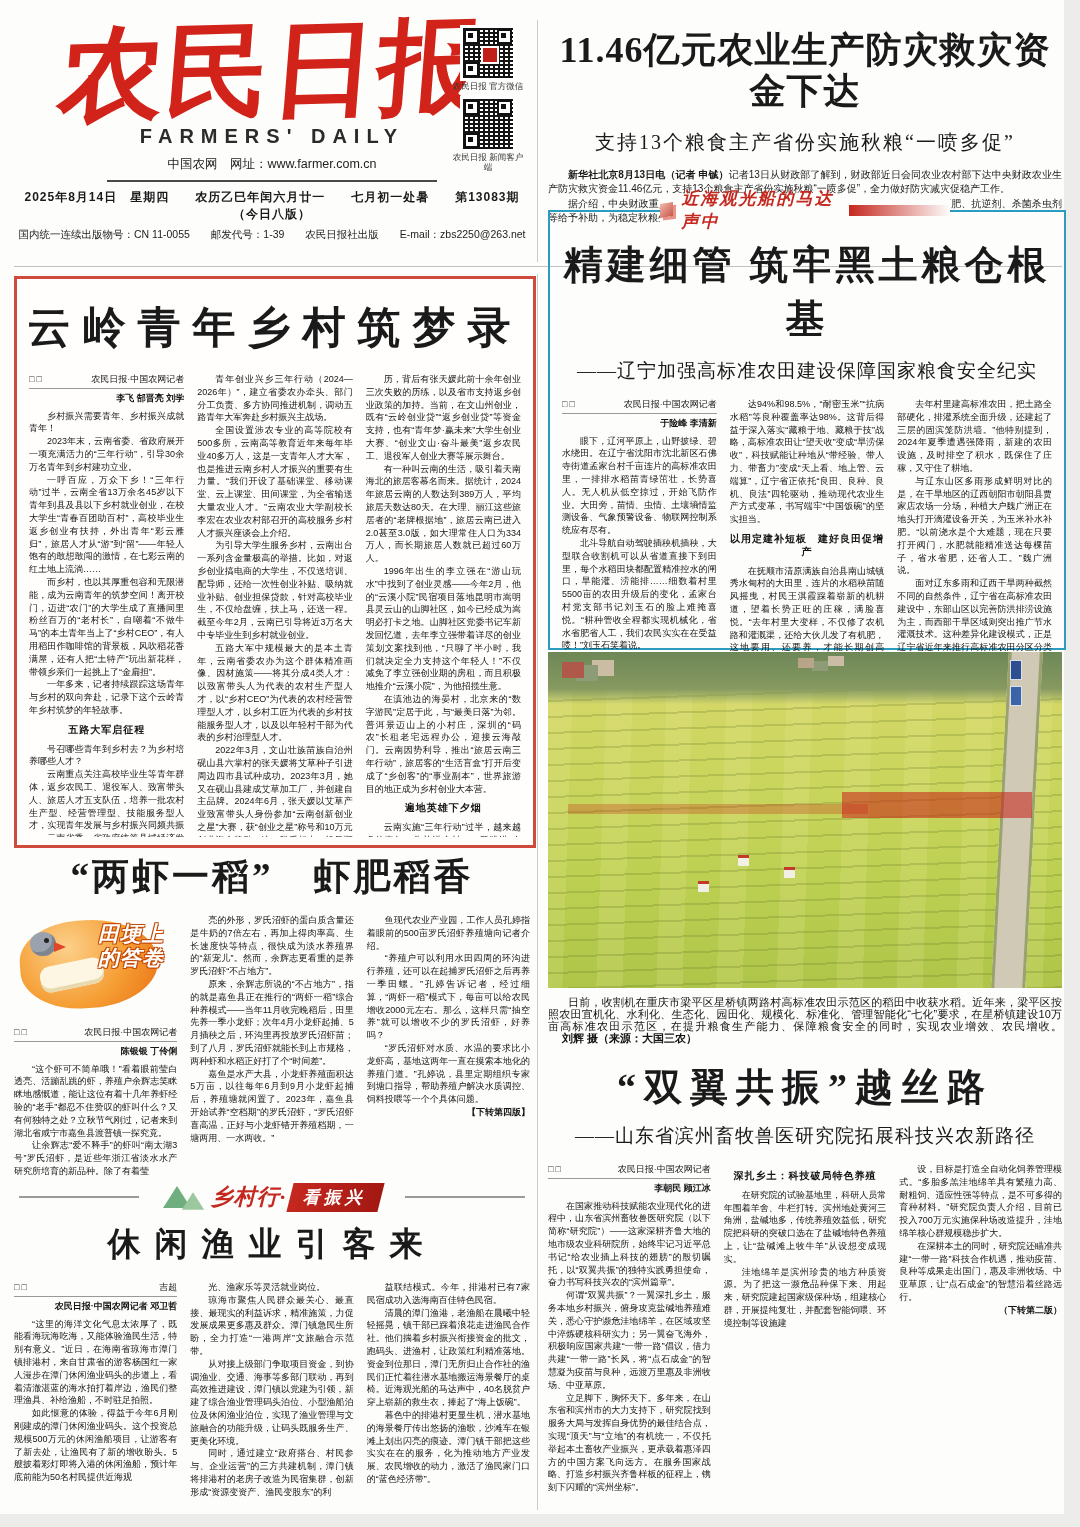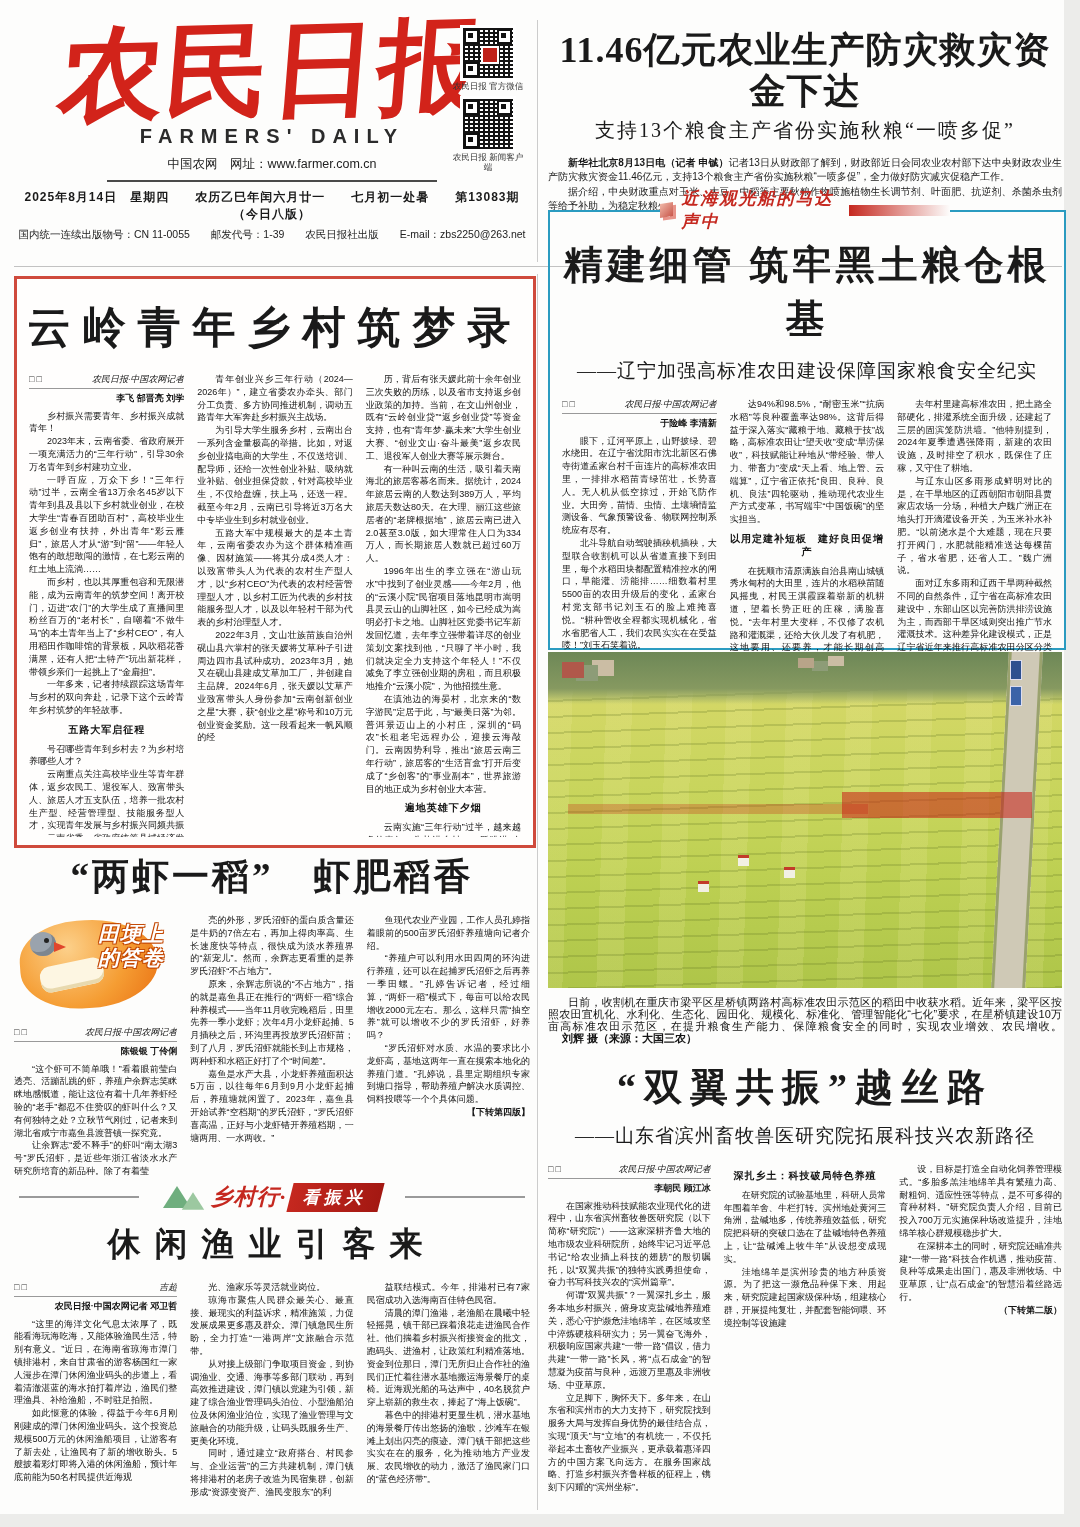--- a/index.html
+++ b/index.html
@@ -23,31 +23,31 @@
   .fp.a{left:1px;top:1px}.fp.b{right:1px;top:1px}.fp.c{left:1px;bottom:1px}
   .qr .logo-dot{position:absolute;left:18px;top:18px;width:14px;height:14px;background:#c0221a;border:2px solid #fff;}
   .qr-label{font-size:8.5px;line-height:10px;text-align:center;margin-top:3px;color:#333;}
   .rule-h{background:#c2c2c2;height:1px;}
   .rule-v{background:#cccccc;width:1px;}
   
   .byline{font-size:9px;margin-bottom:5px;}
   .byline .b1{display:flex;justify-content:space-between;align-items:flex-end;
       border-bottom:1px solid #999;padding-bottom:2px;font-family:"Liberation Serif",serif;}
   .byline .b1 .sq{letter-spacing:2px;color:#333;}
-  .byline .b1 .ag{font-style:italic;}
+  .byline .b1 .ag{}
   .byline .b2{text-align:right;font-weight:bold;padding-top:3px;}
   .cols{display:flex;gap:13px;}
   .col{flex:1;overflow:hidden;text-align:justify;font-size:9px;line-height:12.8px;color:#141414;}
   .col p{margin:0;text-indent:18px;}
   .col h4.col-subhead{text-align:center;font-size:10px;font-weight:900;margin:7px 0 6px;text-indent:0;letter-spacing:1px;}
   .col p.jump{text-align:right;font-weight:bold;text-indent:0;}
   
   .ts-headline{font-family:"Liberation Serif",serif;font-weight:900;font-size:36px;
       text-align:center;letter-spacing:1px;line-height:1.15;}
-  .ts-subhead{font-size:20px;text-align:center;margin-top:4px;letter-spacing:2px;font-family:"Liberation Serif",serif;}
+  .ts-subhead{font-size:20px;text-align:center;margin-top:16px;letter-spacing:2px;font-family:"Liberation Serif",serif;}
   .ts-body{margin-top:12px;font-size:10px;line-height:14.5px;text-align:justify;}
   .ts-body p{margin:0;text-indent:20px;}
   
   .hq{display:flex;align-items:center;justify-content:center;gap:8px;background:#fdfdfc;}
   .hq .cube{width:16px;height:14px;background:linear-gradient(135deg,#f0b8a8,#c8564a);
       box-shadow:3px 3px 0 #e8948a;transform:skewY(-8deg);}
   .hq .hq-text{color:#c5281f;font-weight:900;font-style:italic;font-size:17px;letter-spacing:2px;
       font-family:"Liberation Serif",serif;}
   .hq .bar{width:120px;height:11px;background:linear-gradient(90deg,#c5281f,rgba(255,255,255,0));}
   
@@ -254,20 +254,21 @@
             <p>一呼百应，万众下乡！“三年行动”过半，云南全省13万余名45岁以下青年到县及县以下乡村就业创业，在校大学生“青春百团助百村”，高校毕业生返乡创业有扶持，外出青年“彩云雁归”，旅居人才从“游”到“留”——年轻人饱有的敢想敢闯的激情，在七彩云南的红土地上流淌……</p>
             <p>而乡村，也以其厚重包容和无限潜能，成为云南青年的筑梦空间！离开校门，迈进“农门”的大学生成了直播间里粉丝百万的“老村长”，自嘲着“不做牛马”的本土青年当上了“乡村CEO”，有人用稻田作咖啡馆的背景板，风吹稻花香满屋，还有人把“土特产”玩出新花样，带领乡亲们一起挑上了“金扁担”。</p>
             <p>一年多来，记者持续跟踪这场青年与乡村的双向奔赴，记录下这个云岭青年乡村筑梦的年轻故事。</p>
             <h4 class="col-subhead">五路大军启征程</h4>
             <p>号召哪些青年到乡村去？为乡村培养哪些人才？</p>
             <p>云南重点关注高校毕业生等青年群体，返乡农民工、退役军人、致富带头人、旅居人才五支队伍，培养一批农村生产型、经营管理型、技能服务型人才，实现青年发展与乡村振兴同频共振——云南省委、省政府统筹县域经济发展、农业农村现代化和高质量创业就业，启动“支持</p>
           </div>
       </div>
       <div class="col">
           <p>青年创业兴乡三年行动（2024—2026年）”，建立省委农办牵头、部门分工负责、多方协同推进机制，调动五路青年大军奔赴乡村振兴主战场。</p>
+          <p>全国设置涉农专业的高等院校有500多所，云南高等教育近年来每年毕业40多万人，这是一支青年人才大军，也是推进云南乡村人才振兴的重要有生力量。“我们开设了基础课堂、移动课堂、云上课堂、田间课堂，为全省输送大量农业人才。”云南农业大学副校长李宏在农业农村部召开的高校服务乡村人才振兴座谈会上介绍。</p>
           <p>为引导大学生服务乡村，云南出台一系列含金量极高的举措。比如，对返乡创业搞电商的大学生，不仅送培训、配导师，还给一次性创业补贴、吸纳就业补贴、创业担保贷款，针对高校毕业生，不仅给盘缠，扶上马，还送一程。截至今年2月，云南已引导将近3万名大中专毕业生到乡村就业创业。</p>
           <p>五路大军中规模最大的是本土青年，云南省委农办为这个群体精准画像、因材施策——将其分成4类人才：以致富带头人为代表的农村生产型人才，以“乡村CEO”为代表的农村经营管理型人才，以乡村工匠为代表的乡村技能服务型人才，以及以年轻村干部为代表的乡村治理型人才。</p>
           <p>2022年3月，文山壮族苗族自治州砚山县六掌村的张天媛将艾草种子引进周边四市县试种成功。2023年3月，她又在砚山县建成艾草加工厂，并创建自主品牌。2024年6月，张天媛以艾草产业致富带头人身份参加“云南创新创业之星”大赛，获“创业之星”称号和10万元创业资金奖励。这一段看起来一帆风顺的经</p>
         </div>
       <div class="col">
           <p>历，背后有张天媛此前十余年创业三次失败的历练，以及省市支持返乡创业政策的加持。当前，在文山州创业，既有“云岭创业贷”“返乡创业贷”等资金支持，也有“青年梦·赢未来”大学生创业大赛、“创业文山·奋斗最美”返乡农民工、退役军人创业大赛等展示舞台。</p>
           <p>有一种叫云南的生活，吸引着天南海北的旅居客慕名而来。据统计，2024年旅居云南的人数达到389万人，平均旅居天数达80天。在大理、丽江这些旅居者的“老牌根据地”，旅居云南已进入2.0甚至3.0版，如大理常住人口为334万人，而长期旅居人数就已超过60万人。</p>
           <p>1996年出生的李立强在“游山玩水”中找到了创业灵感——今年2月，他的“云溪小院”民宿项目落地昆明市嵩明县灵云山的山脚社区，如今已经成为嵩明必打卡之地。山脚社区党委书记车新发回忆道，去年李立强带着详尽的创业策划文案找到他，“只聊了半小时，我们就决定全力支持这个年轻人！”不仅减免了李立强创业期的房租，而且积极地推介“云溪小院”，为他招揽生意。</p>
           <p>在滇池边的海晏村，北京来的“数字游民”定居于此，与“最美日落”为邻。普洱景迈山上的小村庄，深圳的“码农”长租老宅远程办公，迎接云海敲门。云南因势利导，推出“旅居云南三年行动”，旅居客的“生活盲盒”打开后变成了“乡创客”的“事业副本”，世界旅游目的地正成为乡村创业大本营。</p>
           <h4 class="col-subhead">遍地英雄下夕烟</h4>

